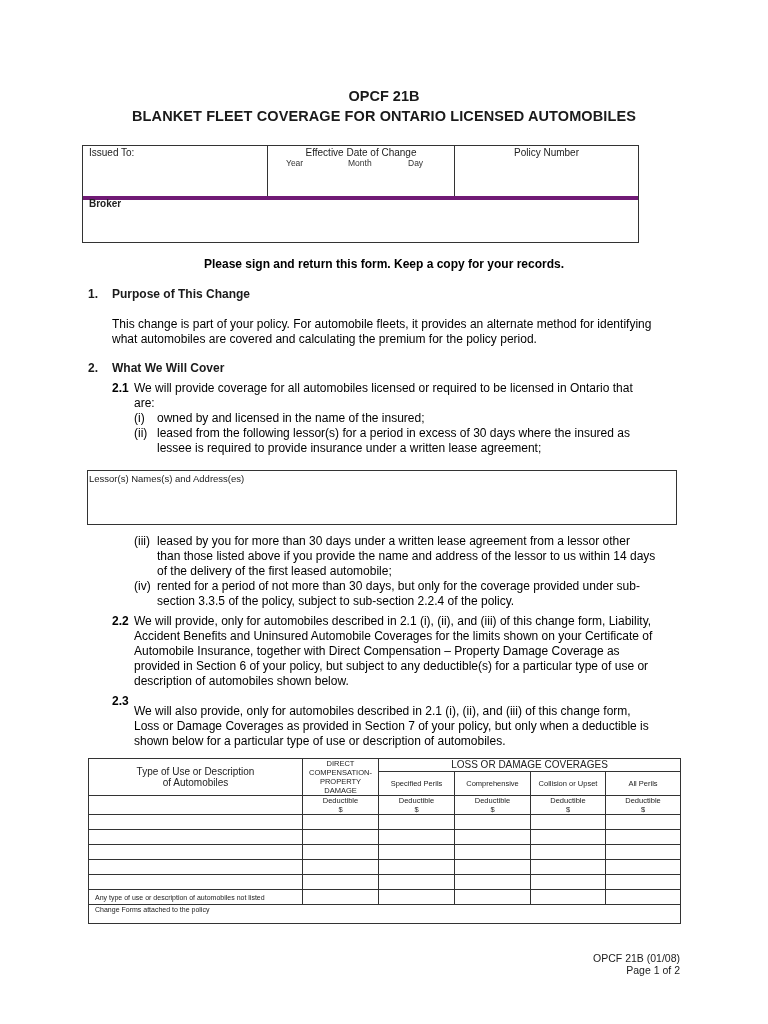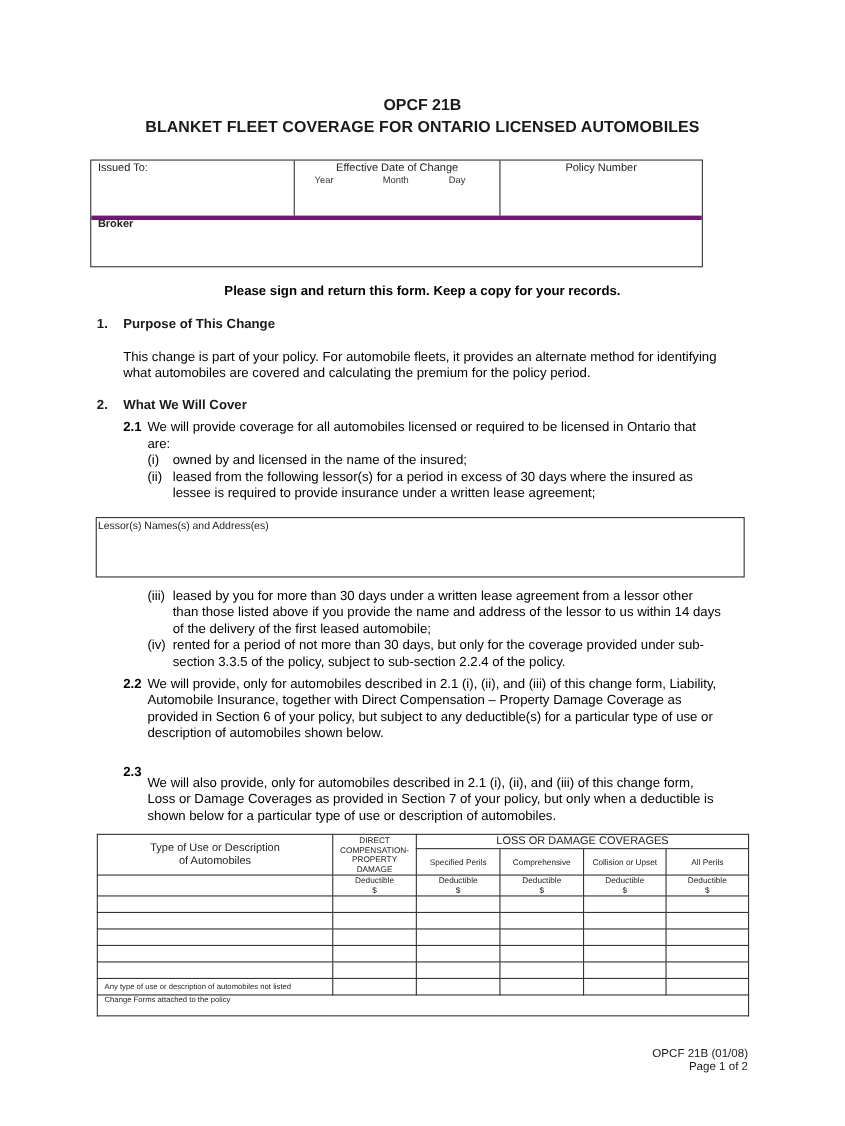--- a/index.html
+++ b/index.html
@@ -102,20 +102,21 @@
 </div>
 <div class="abs body-text" style="left:134px;top:579px;">(iv)</div>
 <div class="abs body-text" style="left:157px;top:579px;">
   <div>rented for a period of not more than 30 days, but only for the coverage provided under sub-</div>
   <div>section 3.3.5 of the policy, subject to sub-section 2.2.4 of the policy.</div>
 </div>
 
 <div class="abs body-text bold" style="left:112px;top:614px;">2.2</div>
 <div class="abs body-text" style="left:134px;top:614px;">
   <div>We will provide, only for automobiles described in 2.1 (i), (ii), and (iii) of this change form, Liability,</div>
+  <div>Accident Benefits and Uninsured Automobile Coverages for the limits shown on your Certificate of</div>
   <div>Automobile Insurance, together with Direct Compensation – Property Damage Coverage as</div>
   <div>provided in Section 6 of your policy, but subject to any deductible(s) for a particular type of use or</div>
   <div>description of automobiles shown below.</div>
 </div>
 
 <div class="abs body-text bold" style="left:112px;top:694px;">2.3</div>
 <div class="abs body-text" style="left:134px;top:704px;">
   <div>We will also provide, only for automobiles described in 2.1 (i), (ii), and (iii) of this change form,</div>
   <div>Loss or Damage Coverages as provided in Section 7 of your policy, but only when a deductible is</div>
   <div>shown below for a particular type of use or description of automobiles.</div>

